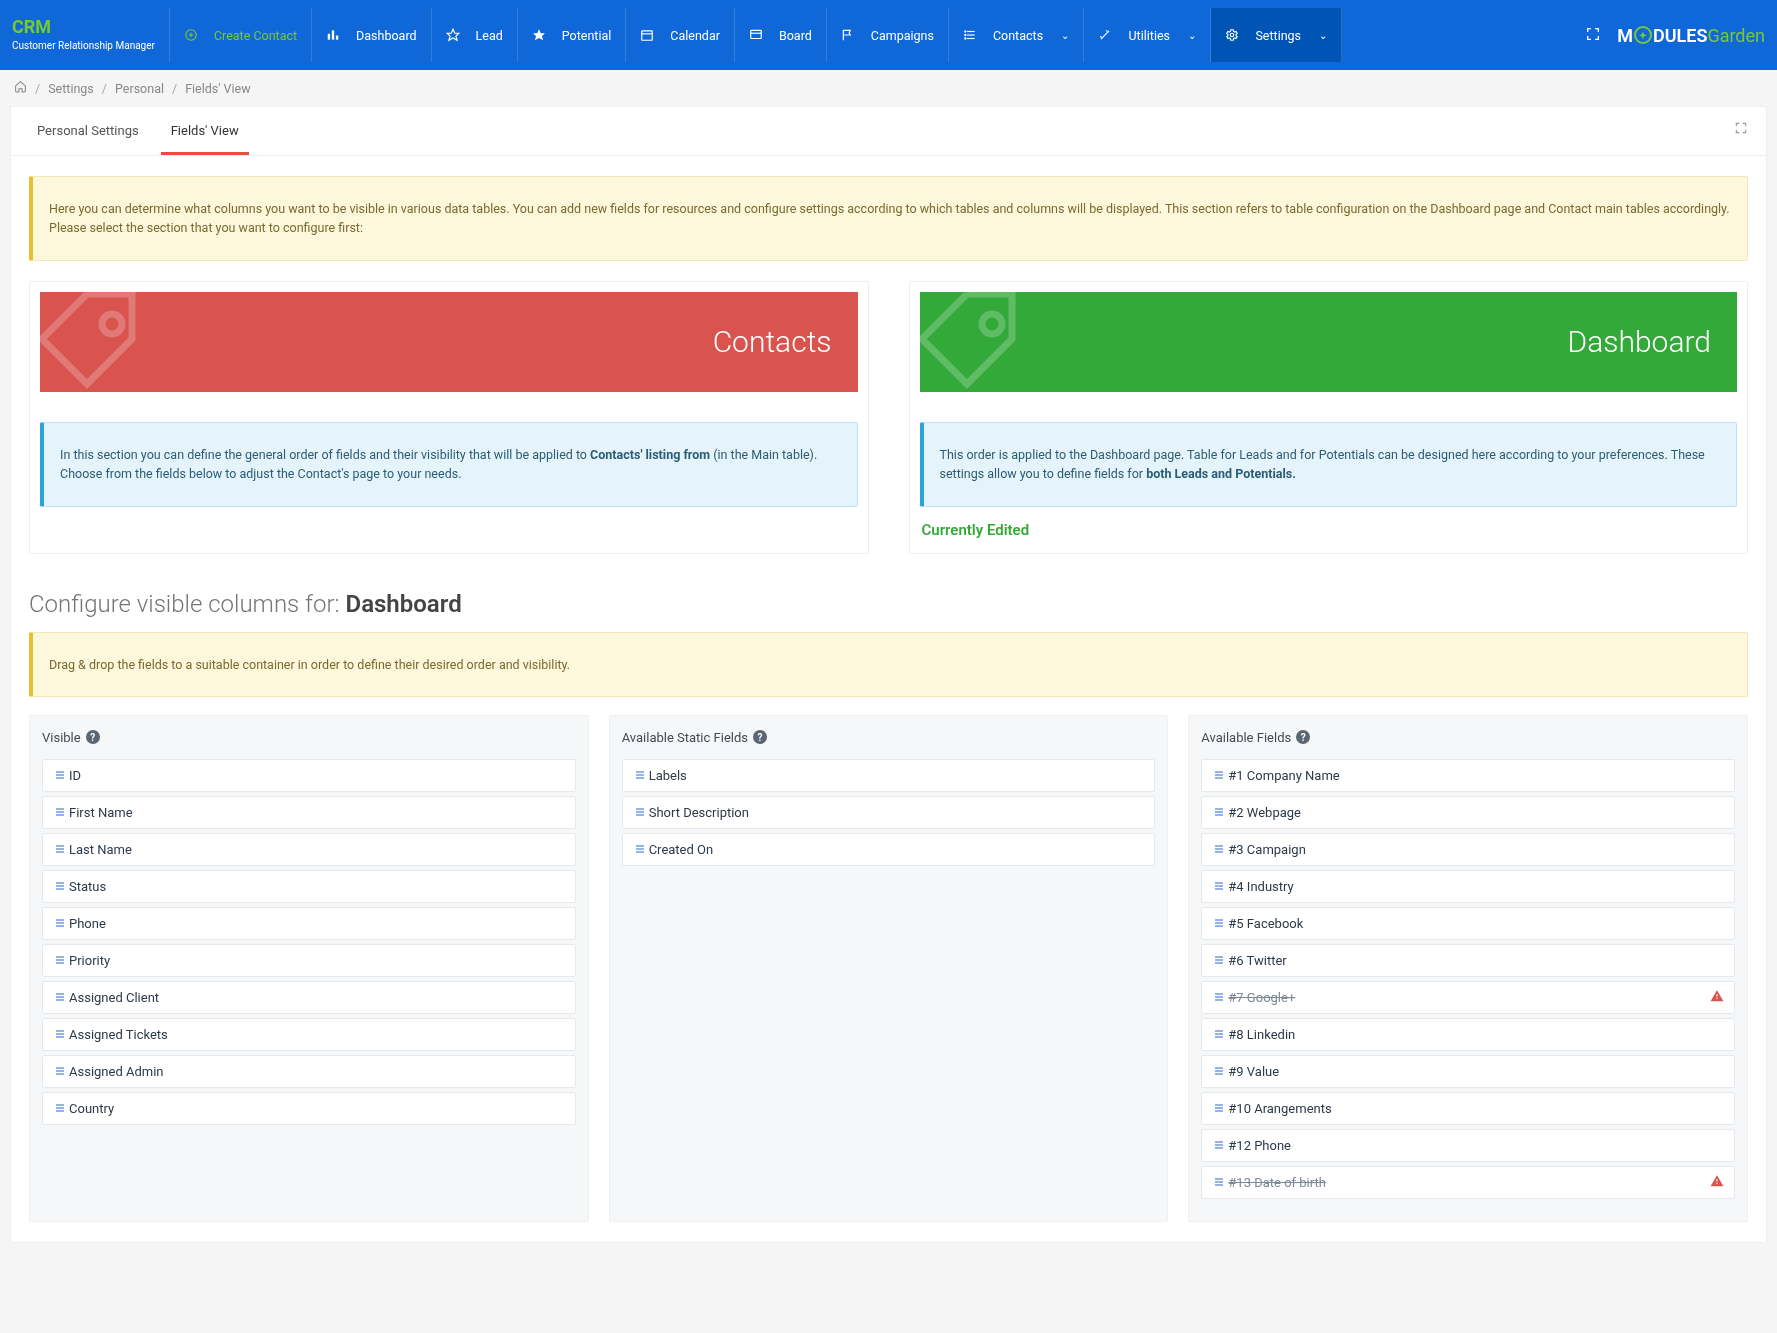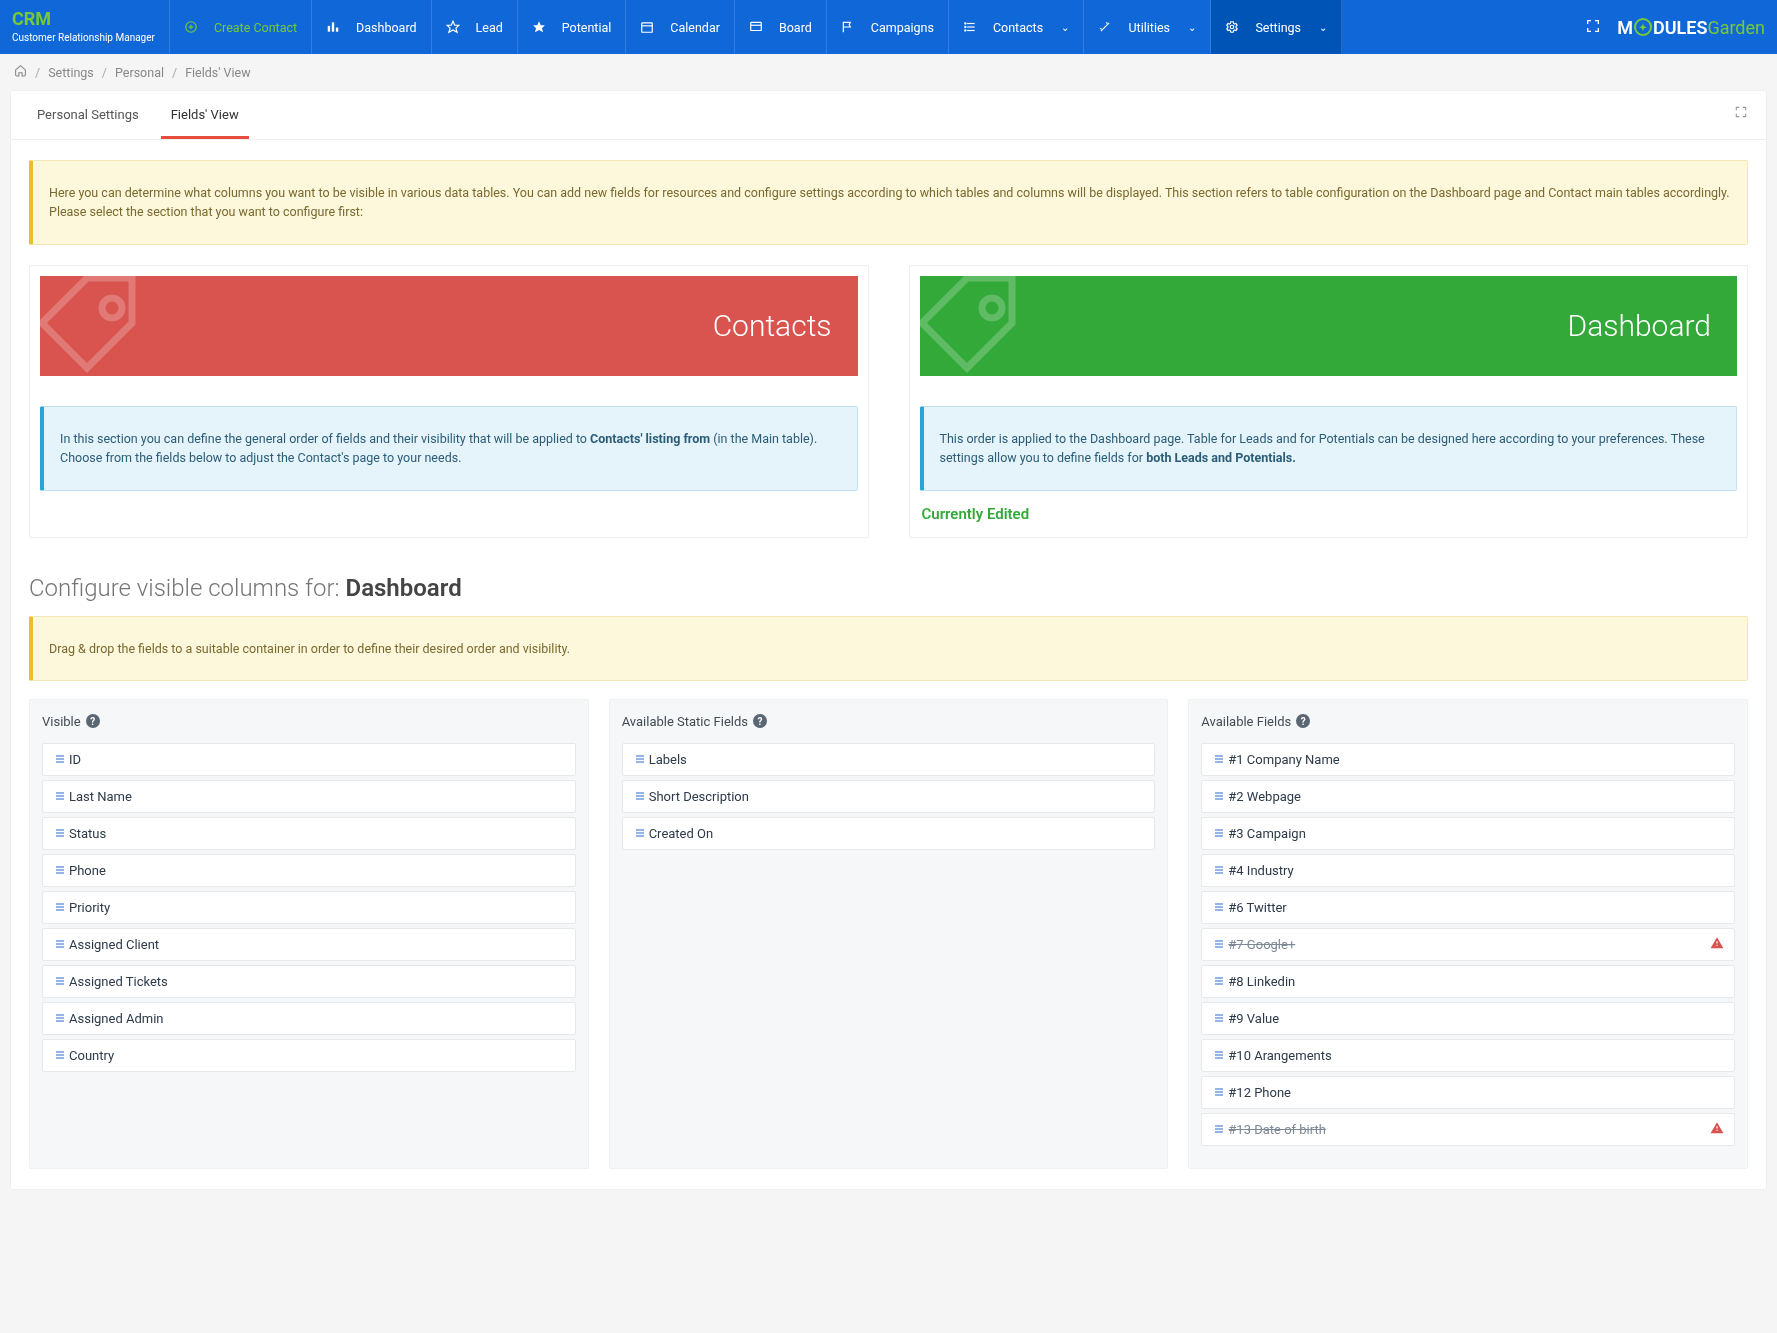--- a/index.html
+++ b/index.html
@@ -5,21 +5,21 @@
   * { box-sizing: border-box; margin: 0; padding: 0; }
   body {
     font-family: -apple-system, BlinkMacSystemFont, "Segoe UI", Roboto, "Helvetica Neue", Arial, sans-serif;
     font-size: 13px;
     color: #333;
     background: #f5f5f5;
   }
   
   .topnav {
     background: #1068d8;
-    height: 54px;
+    height: 70px;
     display: flex;
     align-items: center;
     padding: 0 12px;
     color: #fff;
   }
   .brand {
     display: flex;
     flex-direction: column;
     margin-right: 14px;
     min-width: 130px;
@@ -439,20 +439,30 @@
               <span class="field-label">ID</span>
             </div>
             <div class="field-row">
               <span class="drag-handle">
                 <svg viewBox="0 0 24 24" stroke="#2b6ad0" stroke-width="2">
                   <line x1="4" y1="6" x2="20" y2="6"></line>
                   <line x1="4" y1="12" x2="20" y2="12"></line>
                   <line x1="4" y1="18" x2="20" y2="18"></line>
                 </svg>
               </span>
+              <span class="field-label">First Name</span>
+            </div>
+            <div class="field-row">
+              <span class="drag-handle">
+                <svg viewBox="0 0 24 24" stroke="#2b6ad0" stroke-width="2">
+                  <line x1="4" y1="6" x2="20" y2="6"></line>
+                  <line x1="4" y1="12" x2="20" y2="12"></line>
+                  <line x1="4" y1="18" x2="20" y2="18"></line>
+                </svg>
+              </span>
               <span class="field-label">Last Name</span>
             </div>
             <div class="field-row">
               <span class="drag-handle">
                 <svg viewBox="0 0 24 24" stroke="#2b6ad0" stroke-width="2">
                   <line x1="4" y1="6" x2="20" y2="6"></line>
                   <line x1="4" y1="12" x2="20" y2="12"></line>
                   <line x1="4" y1="18" x2="20" y2="18"></line>
                 </svg>
               </span>
@@ -605,20 +615,30 @@
               <span class="field-label">#4 Industry</span>
             </div>
             <div class="field-row">
               <span class="drag-handle">
                 <svg viewBox="0 0 24 24" stroke="#2b6ad0" stroke-width="2">
                   <line x1="4" y1="6" x2="20" y2="6"></line>
                   <line x1="4" y1="12" x2="20" y2="12"></line>
                   <line x1="4" y1="18" x2="20" y2="18"></line>
                 </svg>
               </span>
+              <span class="field-label">#5 Facebook</span>
+            </div>
+            <div class="field-row">
+              <span class="drag-handle">
+                <svg viewBox="0 0 24 24" stroke="#2b6ad0" stroke-width="2">
+                  <line x1="4" y1="6" x2="20" y2="6"></line>
+                  <line x1="4" y1="12" x2="20" y2="12"></line>
+                  <line x1="4" y1="18" x2="20" y2="18"></line>
+                </svg>
+              </span>
               <span class="field-label">#6 Twitter</span>
             </div>
             <div class="field-row strike">
               <span class="drag-handle">
                 <svg viewBox="0 0 24 24" stroke="#2b6ad0" stroke-width="2">
                   <line x1="4" y1="6" x2="20" y2="6"></line>
                   <line x1="4" y1="12" x2="20" y2="12"></line>
                   <line x1="4" y1="18" x2="20" y2="18"></line>
                 </svg>
               </span>

